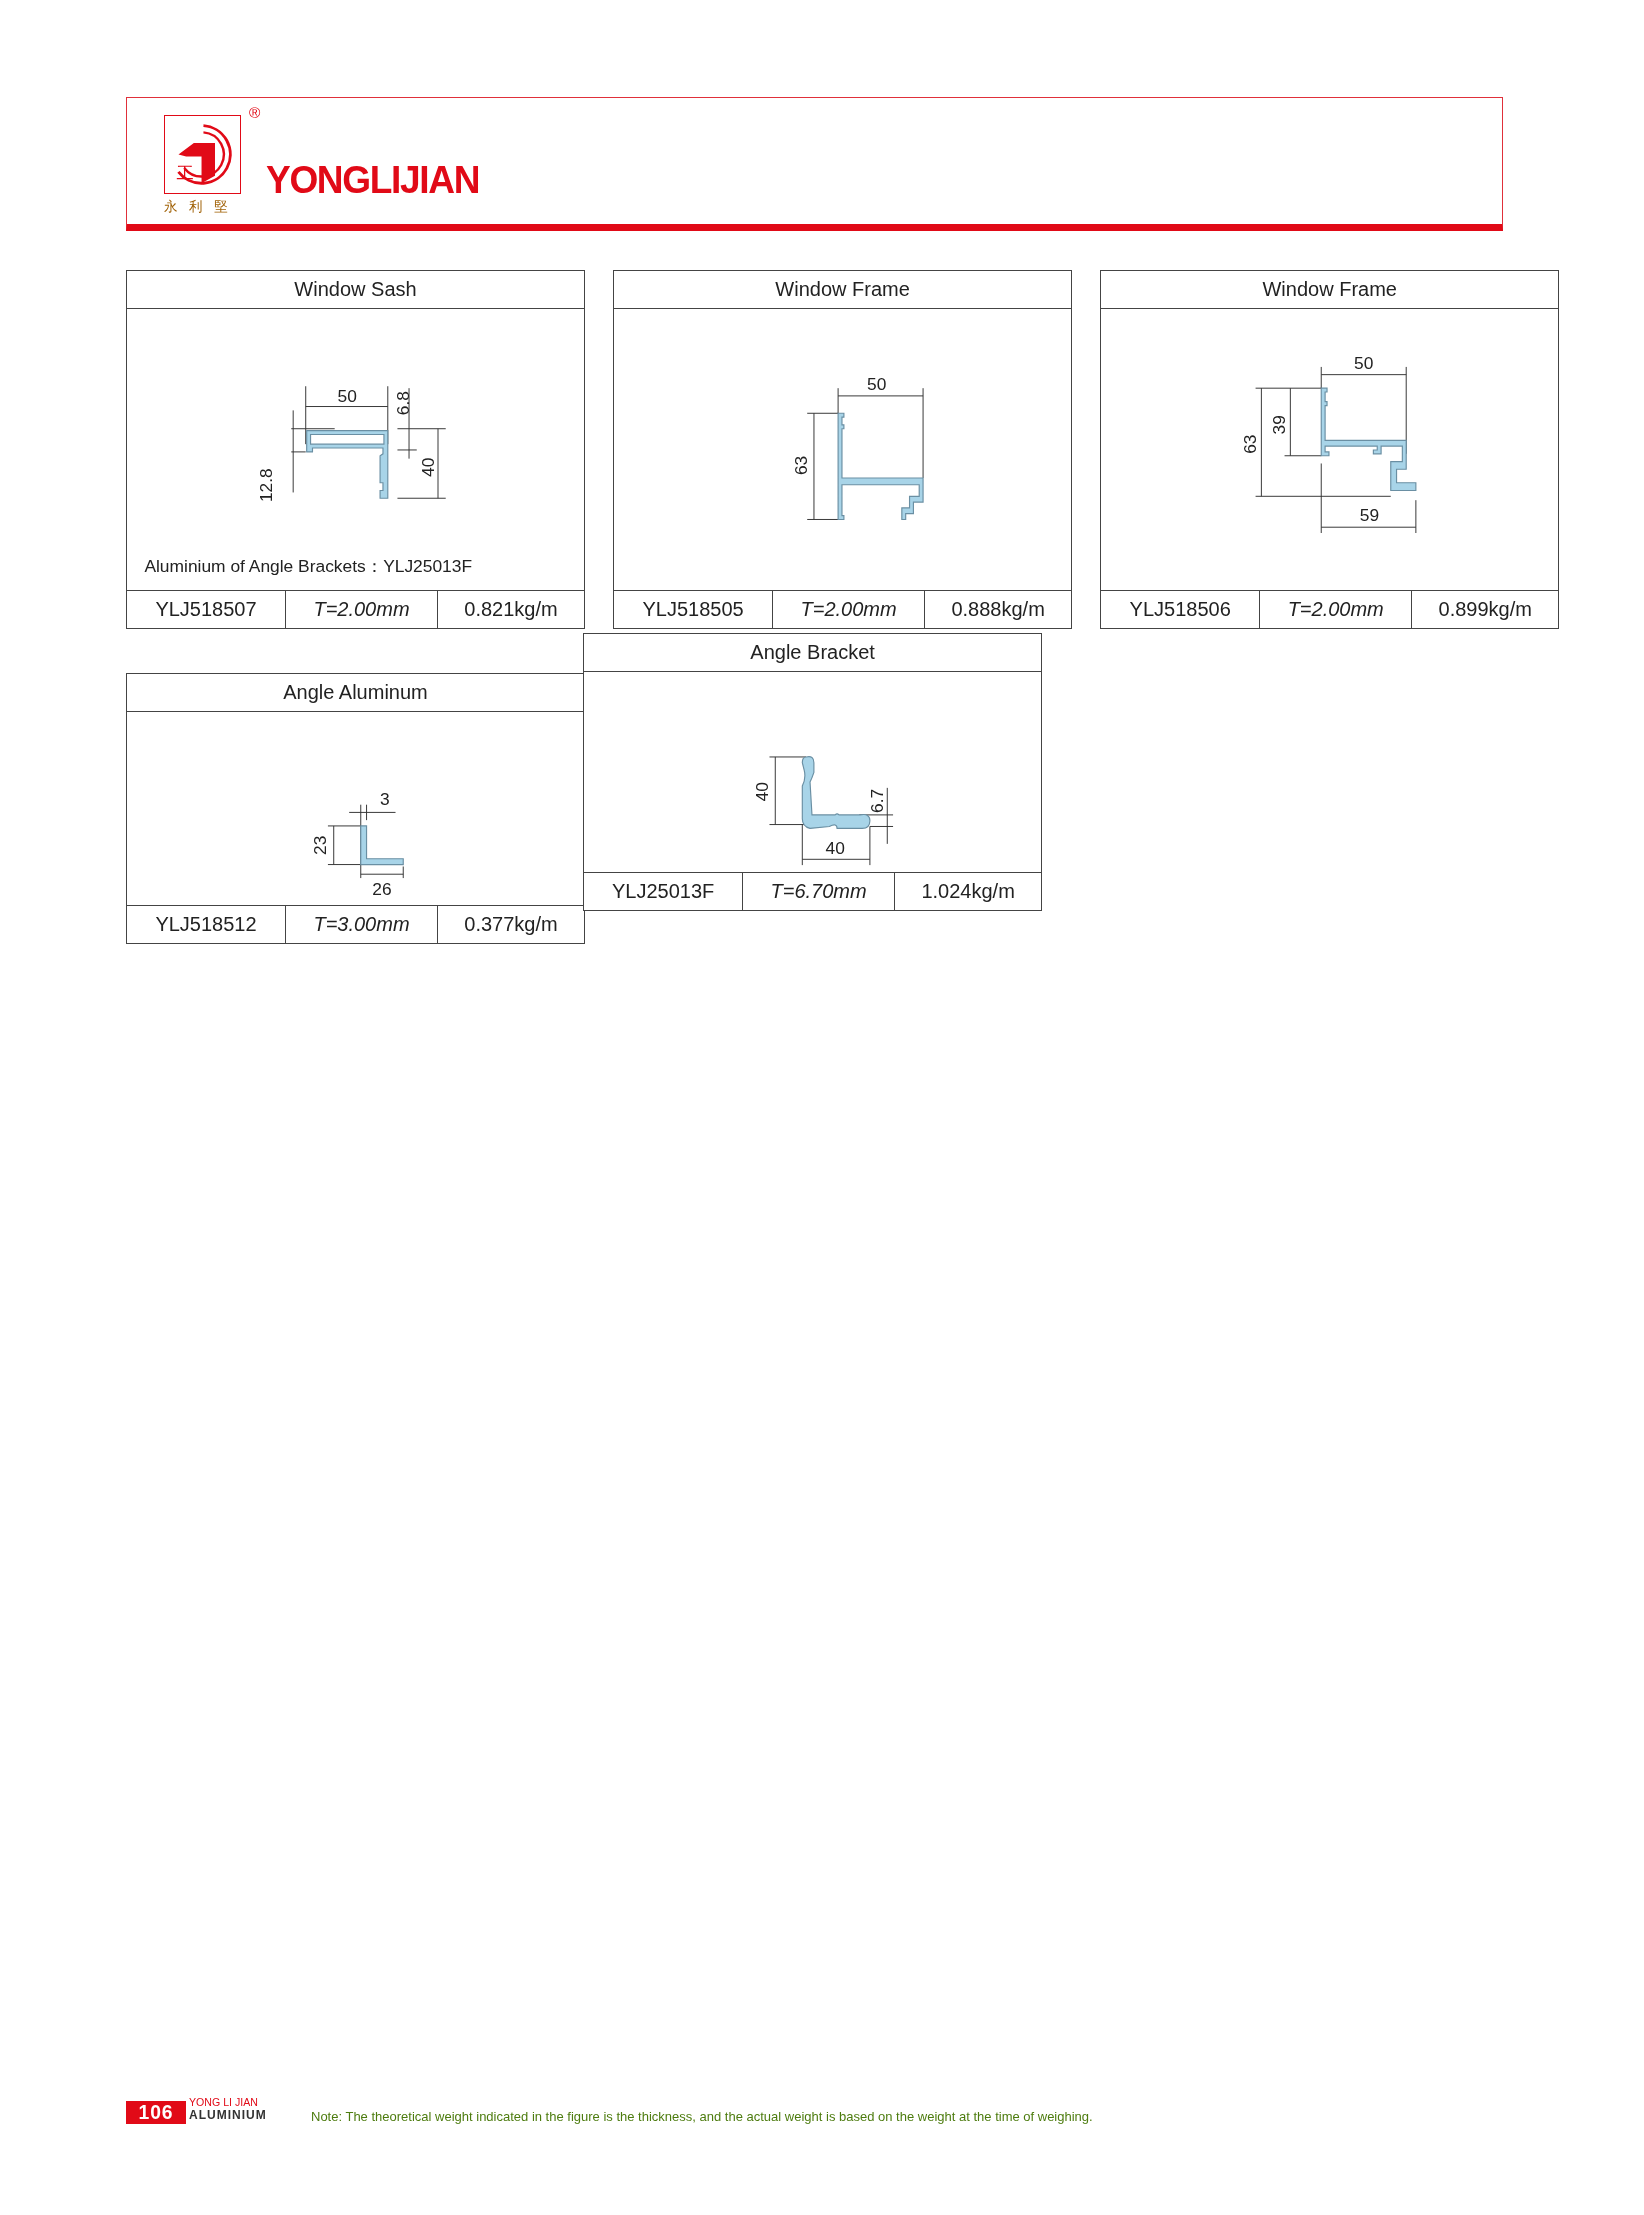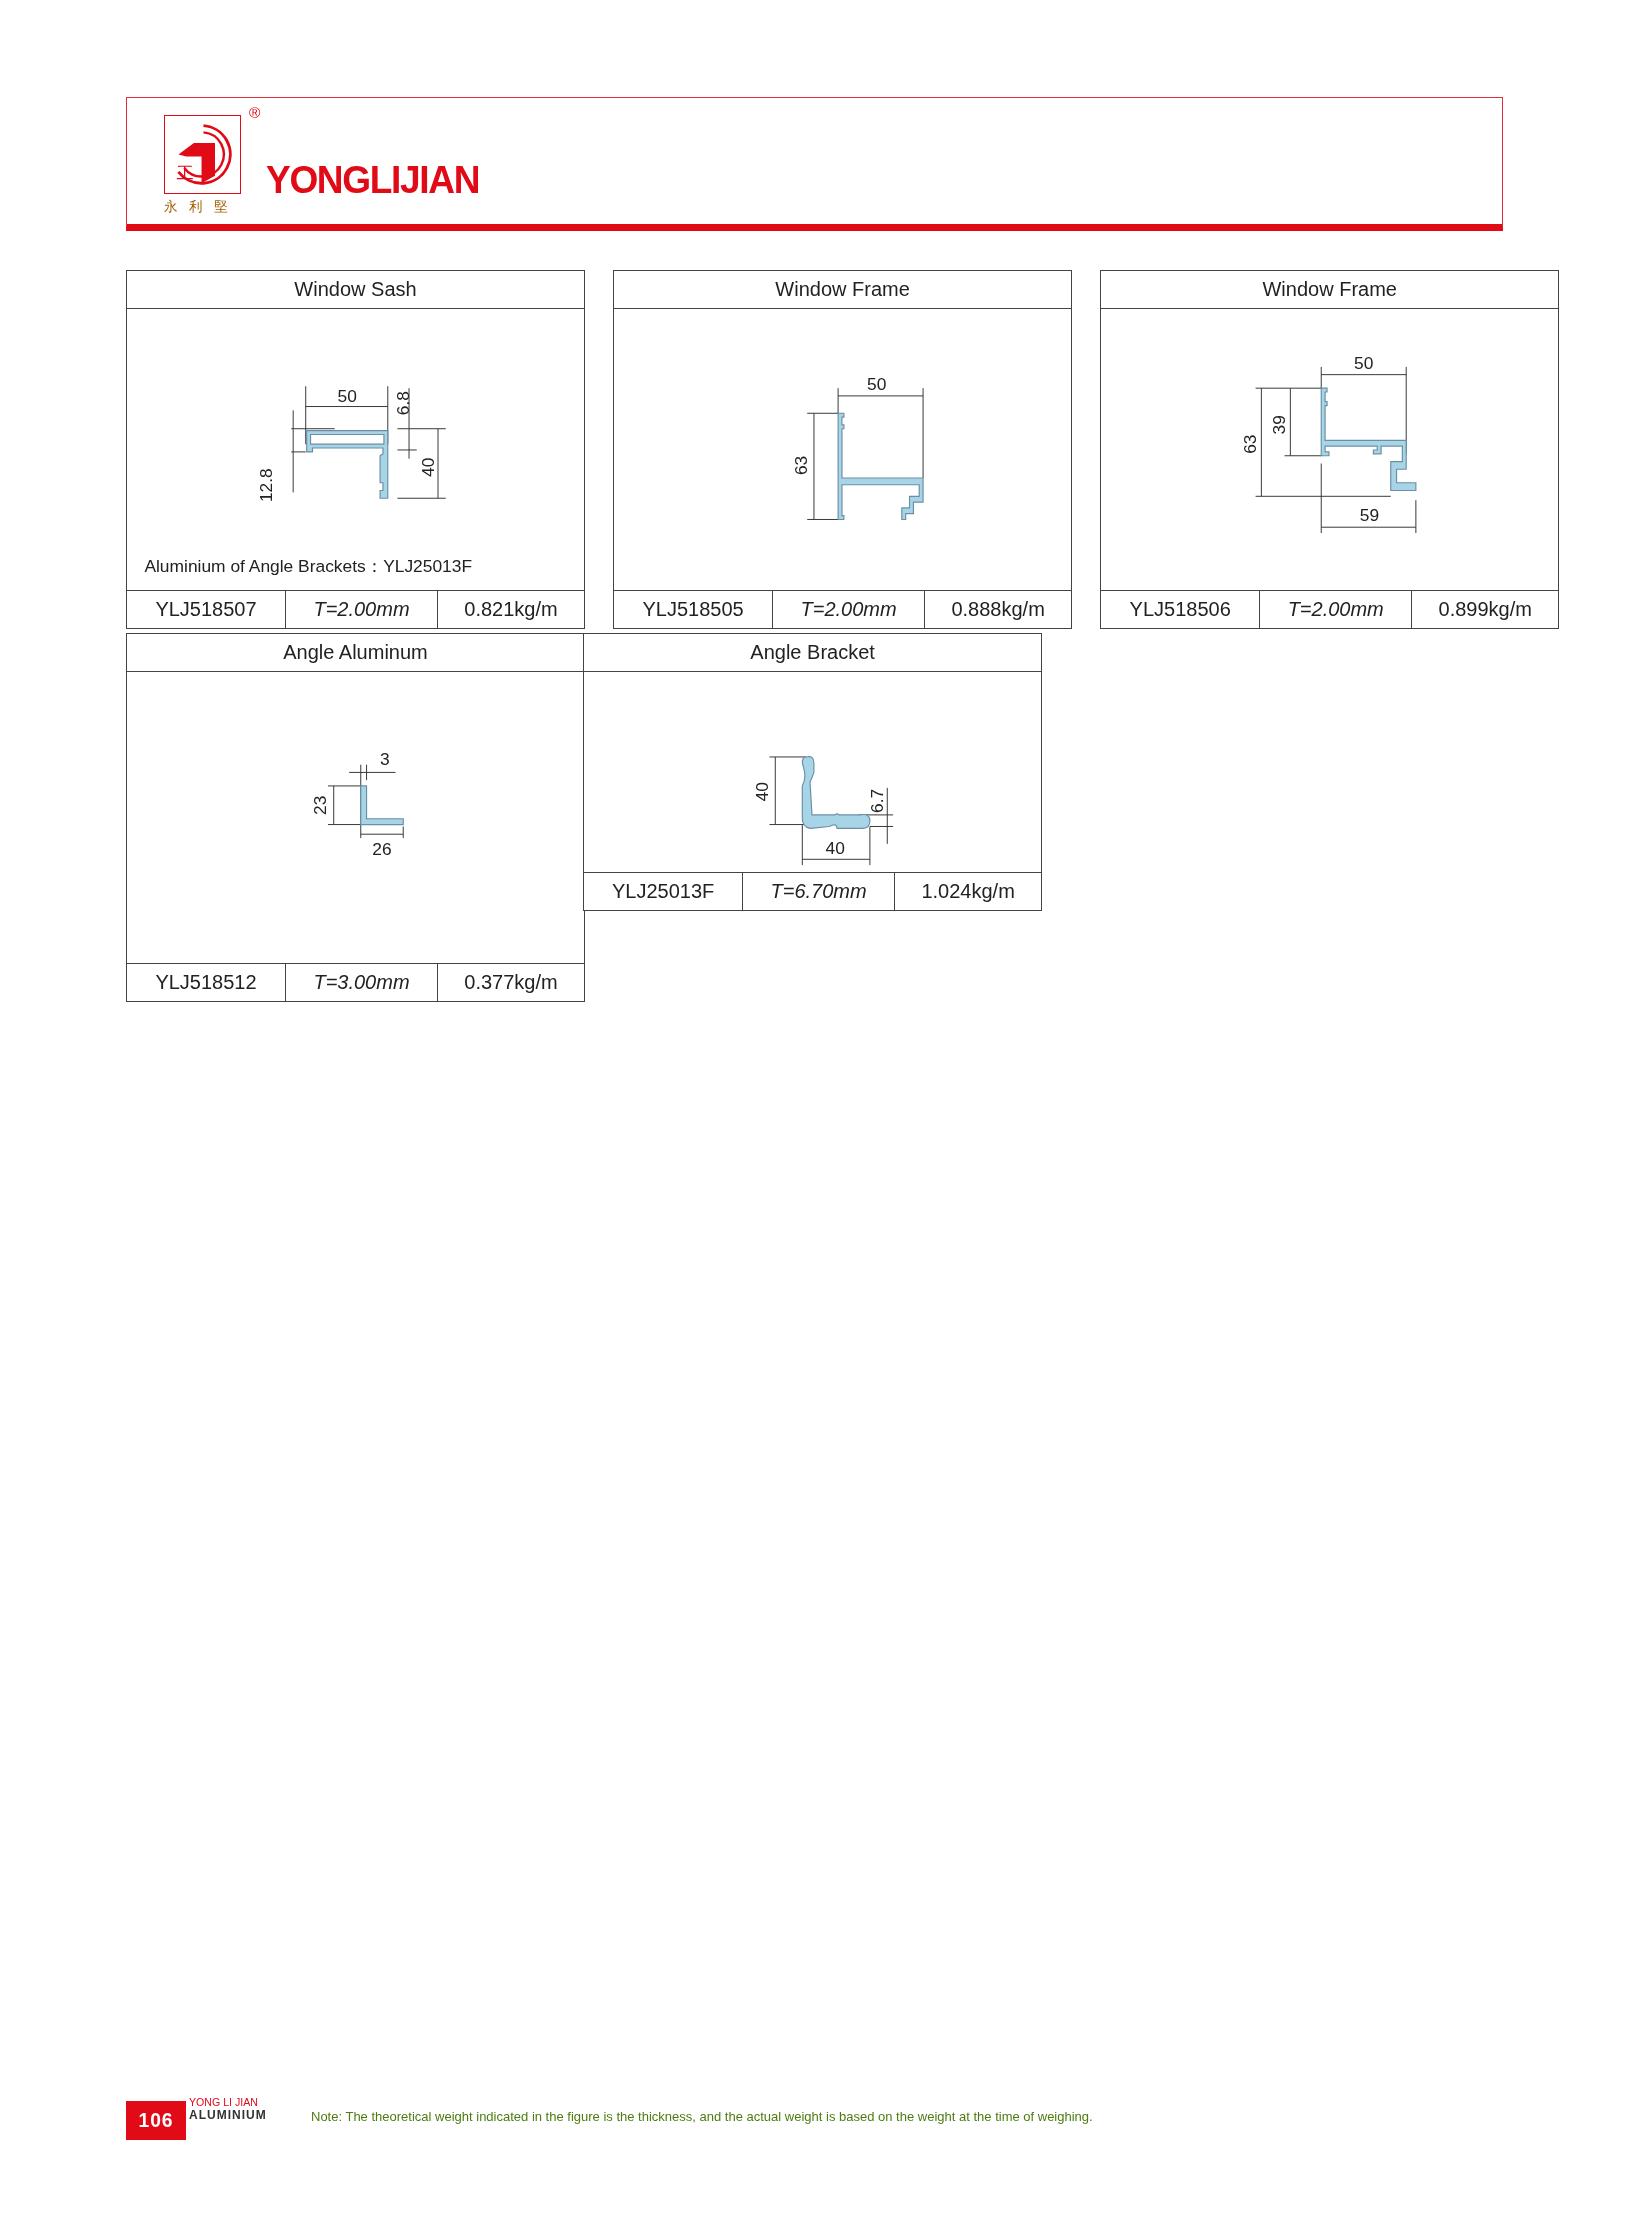--- a/index.html
+++ b/index.html
@@ -21,21 +21,21 @@
   .cell-specs { height: 37px; display: flex; }
   .spec { display: flex; align-items: center; justify-content: center; font-size: 20px; color: #222; border-right: 1.9px solid #444; }
   .spec:last-child { border-right: none; }
   .spec.code { width: 158px; }
   .spec.thick { width: 151px; font-style: italic; }
   .spec.weight { flex: 1; }
   .note-inline { position: absolute; left: 17.4px; bottom: 11.6px; font-size: 17.4px; color: #222; }
   .drawing svg { position: absolute; }
 
   
-  .page-num { position: absolute; left: 126px; top: 2101px; width: 60px; height: 39px; background: #e10a17; color: #fff; font-weight: bold; font-size: 19.3px; display: flex; align-items: center; justify-content: center; letter-spacing: 1px; }
+  .page-num { position: absolute; left: 126px; top: 2101px; width: 60px; height: 23px; background: #e10a17; color: #fff; font-weight: bold; font-size: 19.3px; display: flex; align-items: center; justify-content: center; letter-spacing: 1px; }
   .brand-small { position: absolute; left: 189px; top: 2097px; line-height: 1; }
   .brand-small .l1 { font-size: 10.6px; color: #e10a17; letter-spacing: 0; }
   .brand-small .l2 { font-size: 12px; color: #333; font-weight: bold; letter-spacing: 1px; margin-top: 1.9px; }
   .footer-note { position: absolute; left: 311px; top: 2101px; font-size: 13px; color: #4d7c0f; white-space: nowrap; margin-top: 8px; }
 </style>
 </head>
 <body>
 
 <div class="header">
   <div class="logo-box">
@@ -143,21 +143,21 @@
     <div class="cell-specs">
       <div class="spec code">YLJ518506</div>
       <div class="spec thick">T=2.00mm</div>
       <div class="spec weight">0.899kg/m</div>
     </div>
   </div>
 </div>
 
 <div class="grid-row" style="top:633px;">
 
-  <div class="cell" style="height:369px;">
+  <div class="cell" style="height:271px;margin-top:40px;">
     <div class="cell-title">Angle Aluminum</div>
     <div class="cell-drawing drawing">
       <svg width="454" height="280" viewBox="0 0 470 290">
         <g stroke="#333" stroke-width="1" fill="none">
           <line x1="242" y1="96" x2="242" y2="172"></line>
           <line x1="248" y1="96" x2="248" y2="112"></line>
           <line x1="230" y1="104" x2="278" y2="104"></line>
           <line x1="208" y1="118" x2="242" y2="118"></line>
           <line x1="208" y1="158" x2="242" y2="158"></line>
           <line x1="214" y1="118" x2="214" y2="158"></line>

